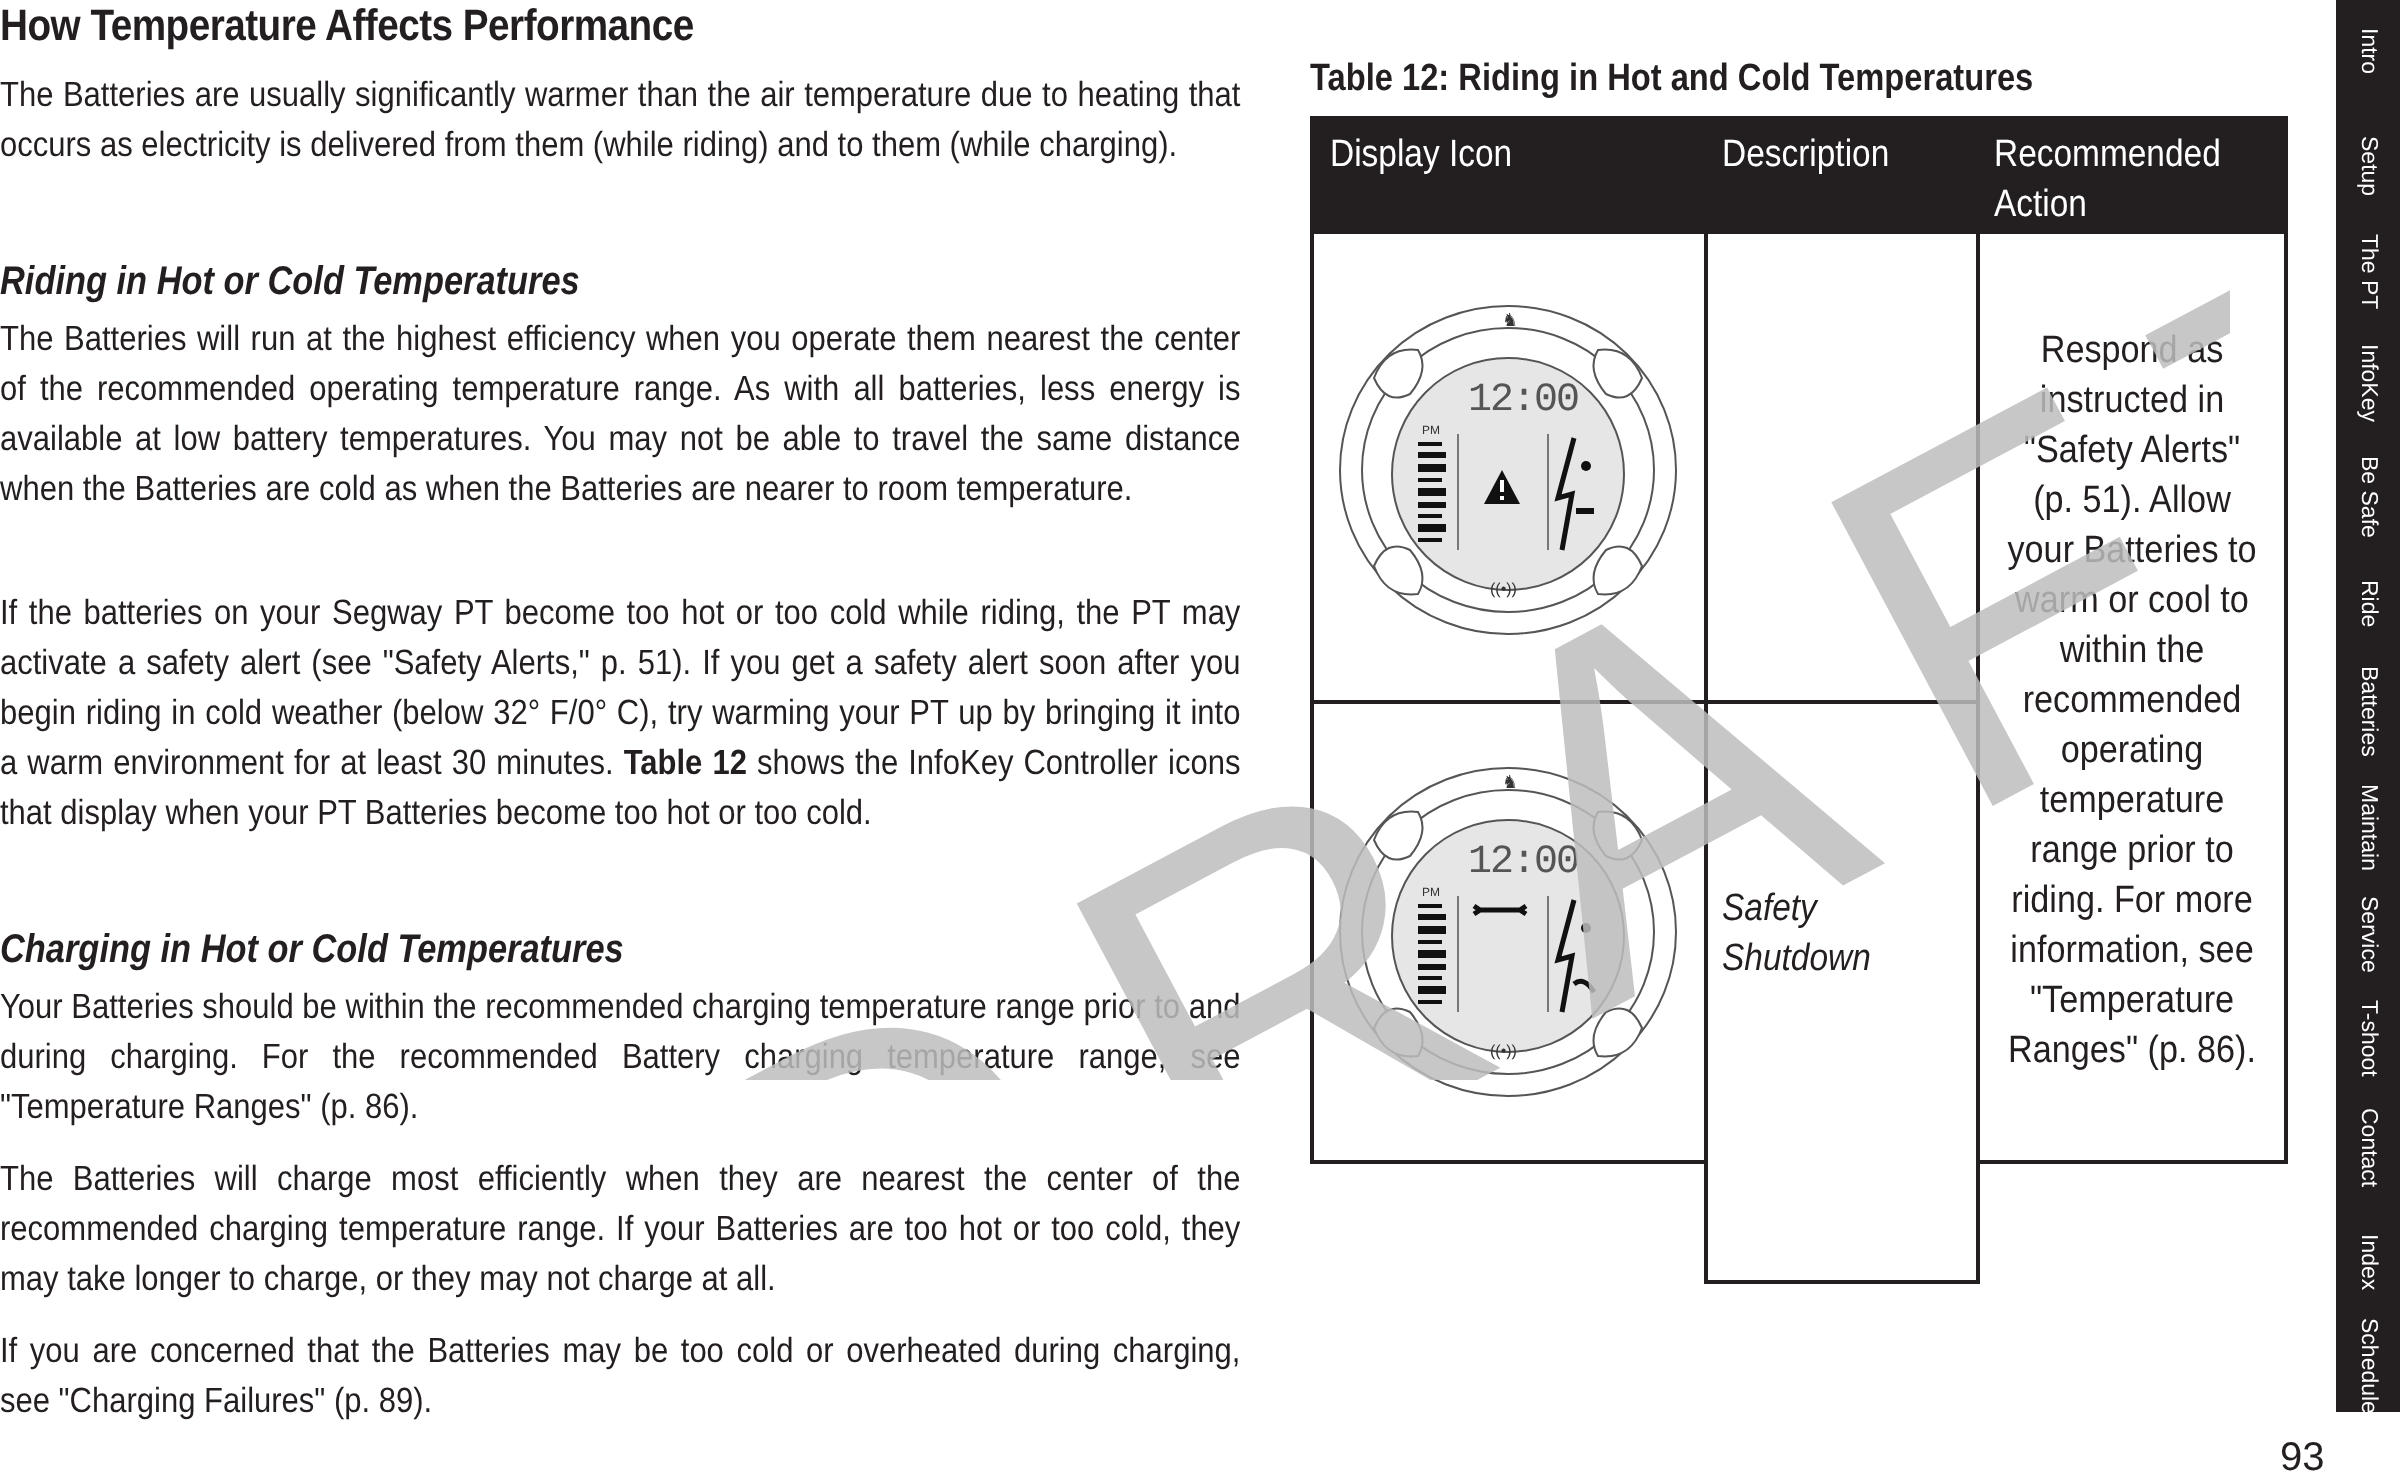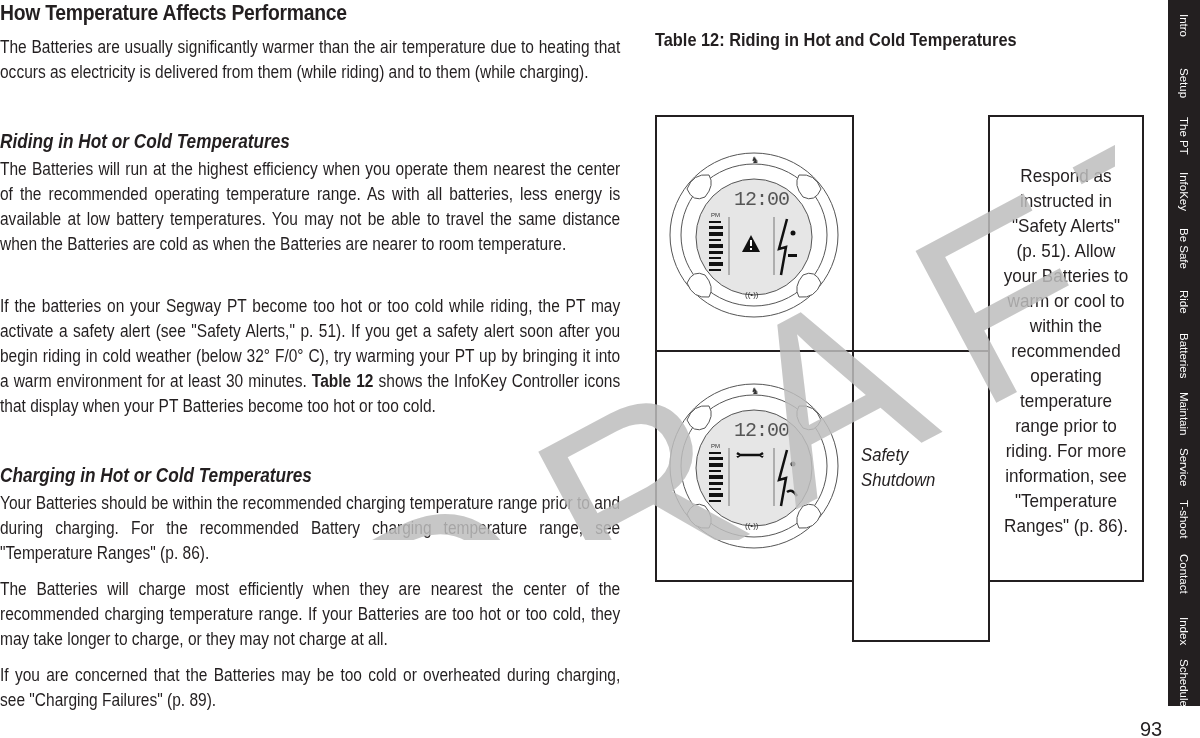--- a/index.html
+++ b/index.html
@@ -36,20 +36,25 @@
   <span>If the batteries on your Segway PT become too hot or too cold while riding, the PT may activate a safety alert (see "Safety Alerts," p. 51). If you get a safety alert soon after you begin riding in cold weather (below 32° F/0° C), try warming your PT up by bringing it into a warm environment for at least 30 minutes. </span><span class="b">Table 12</span><span> shows the InfoKey Controller icons that display when your PT Batteries become too hot or too cold.</span>
 </div>
 
 <div class="h2" style="top:464px;">Charging in Hot or Cold Temperatures</div>
 <div class="p" style="top:491px;">Your Batteries should be within the recommended charging temperature range prior to and during charging. For the recommended Battery charging temperature range, see "Temperature Ranges" (p. 86).</div>
 <div class="p" style="top:577px;">The Batteries will charge most efficiently when they are nearest the center of the recommended charging temperature range. If your Batteries are too hot or too cold, they may take longer to charge, or they may not charge at all.</div>
 <div class="p" style="top:663px;">If you are concerned that the Batteries may be too cold or overheated during charging, see "Charging Failures" (p. 89).</div>
 
 <div class="tbl-title">Table 12:  Riding in Hot and Cold Temperatures</div>
 <div class="tbl">
+  <div class="thead">
+    <div class="th" style="left:10px;">Display Icon</div>
+    <div class="th" style="left:206px;">Description</div>
+    <div class="th" style="left:342px; white-space:normal; width:150px;">Recommended Action</div>
+  </div>
 
   <div class="cell" style="left:0; top:57px; width:199px; height:237px;">
     <svg width="190" height="190" viewBox="0 0 190 190" style="position:absolute; left:2px; top:20px;">
       <g fill="none" stroke="#555" stroke-width="1">
         <ellipse cx="95" cy="98" rx="84" ry="82" fill="#fff"></ellipse>
         <ellipse cx="95" cy="98" rx="73" ry="71"></ellipse>
         <path d="M28 52 q6-16 22-14 q6 10 -4 22 q-12 6 -18 -8z" fill="#fff"></path>
         <path d="M162 52 q-6-16 -22-14 q-6 10 4 22 q12 6 18 -8z" fill="#fff"></path>
         <path d="M28 146 q6 16 22 14 q6 -10 -4 -22 q-12 -6 -18 8z" fill="#fff"></path>
         <path d="M162 146 q-6 16 -22 14 q-6 -10 4 -22 q12 -6 18 8z" fill="#fff"></path>

